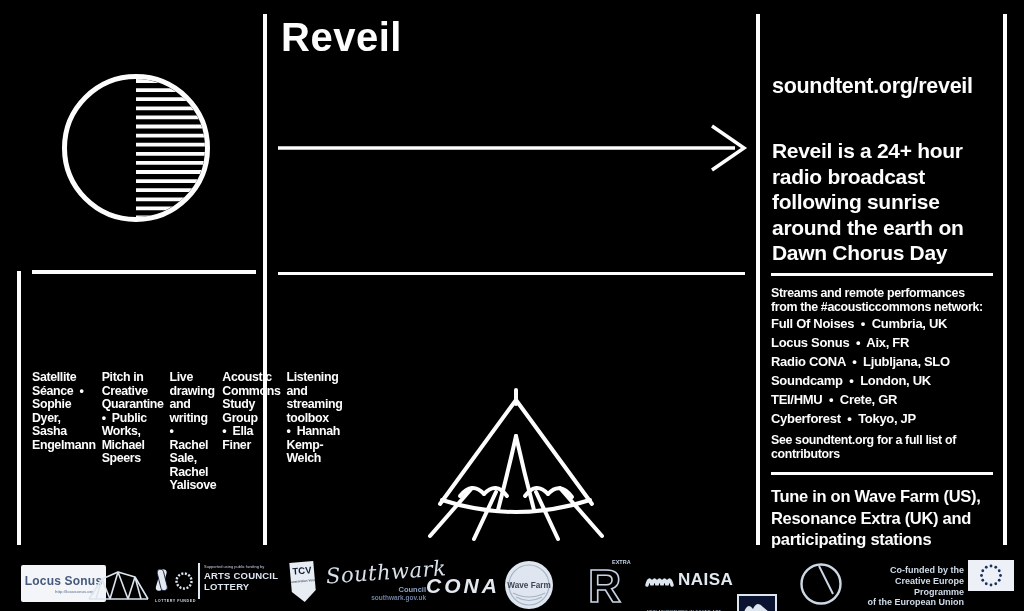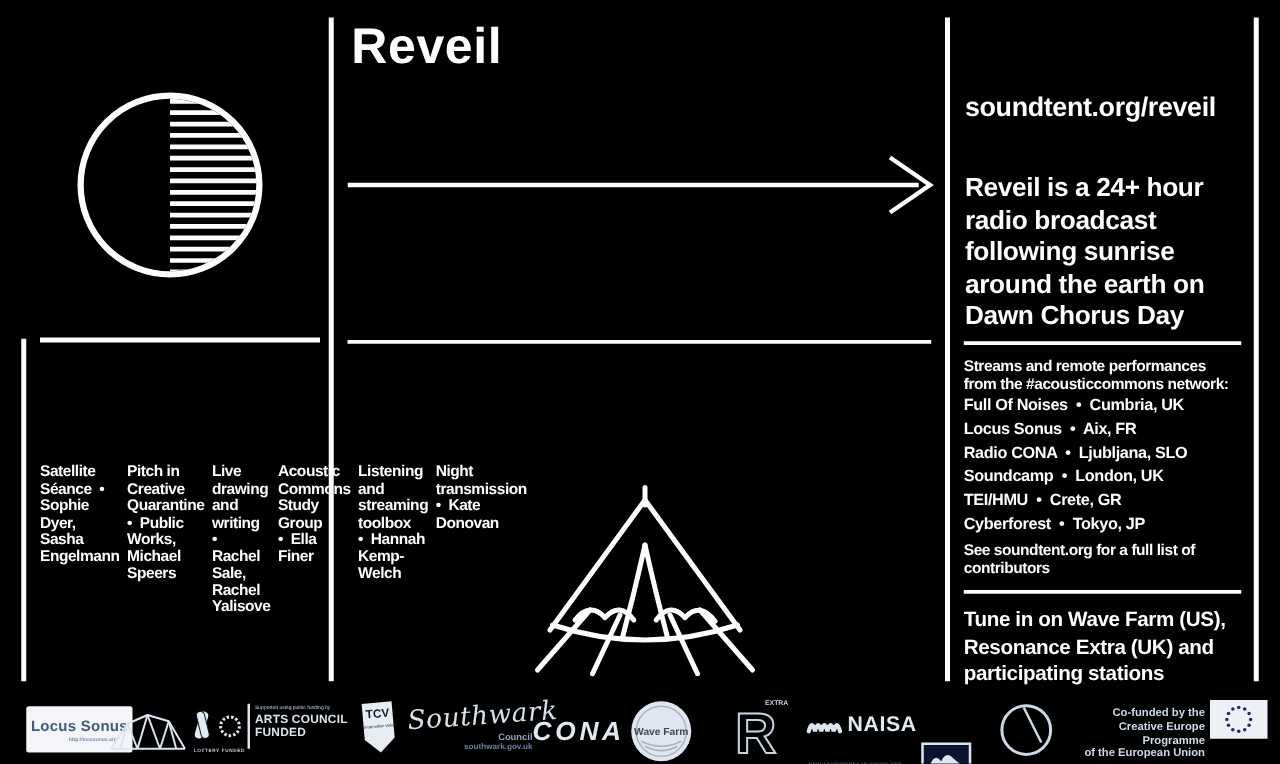--- a/index.html
+++ b/index.html
@@ -87,21 +87,20 @@
     <div class="txt small pre">Satellite Séance  •  Sophie Dyer, Sasha
 Engelmann</div>
     <div class="txt small pre">Pitch in Creative Quarantine
 •  Public Works, Michael Speers</div>
     <div class="txt small pre">Live drawing and writing  •  Rachel
 Sale, Rachel Yalisove</div>
     <div class="txt small pre">Acoustic Commons Study Group
 •  Ella Finer</div>
     <div class="txt small pre">Listening and streaming toolbox
 •  Hannah Kemp-Welch</div>
-    <div class="txt small pre">Night transmission  •  Kate Donovan</div>
   </div>
 
   <svg class="abs" style="left:410px;top:384px;" width="212" height="158" viewBox="0 0 212 158" fill="none" stroke="#fdfdfd" stroke-width="4" stroke-linecap="round">
     <path d="M106,6 L106,20"></path>
     <path d="M106,16 L30,120"></path>
     <path d="M106,16 L182,120"></path>
     <path d="M106,52 Q98,88 88,126"></path>
     <path d="M106,52 Q114,88 124,126"></path>
     <path d="M32,116 Q106,140 180,116"></path>
     <path d="M50,112 Q62,97 74,110"></path>
@@ -158,21 +157,21 @@
       <rect x="5" y="1" width="6.5" height="22" rx="3.2" fill="#e2e9f1" transform="rotate(16 8 12)"></rect>
       <rect x="6" y="1" width="6.5" height="22" rx="3.2" fill="#e2e9f1" transform="rotate(-14 9 12)" stroke="#0a1430" stroke-width="0.8"></rect>
     </svg>
     <svg width="20" height="20" viewBox="0 0 20 20">
       <circle cx="10" cy="10" r="7.5" fill="none" stroke="#dde5ef" stroke-width="2.4" stroke-dasharray="2 1.6"></circle>
     </svg>
     <div style="width:2px;height:36px;background:#dde5ef;"></div>
     <div style="position:relative;height:34px;width:78px;">
       <div class="tinywrap ac-support" style="left:0;top:0;">Supported using public funding by</div>
       <div class="ac-text" style="position:absolute;left:0;top:7px;">ARTS COUNCIL</div>
-      <div class="ac-text" style="position:absolute;left:0;top:18px;">FUNDED</div>
+      <div class="ac-text" style="position:absolute;left:0;top:18px;">LOTTERY</div>
     </div>
   </div>
   <div class="tinywrap abs" style="left:155px;top:598px;font-size:7.5px;color:#c7d2e0;font-weight:bold;letter-spacing:1px;">LOTTERY FUNDED</div>
 
   <div class="abs" style="left:289px;top:560px;width:28px;height:44px;">
     <svg width="28" height="44" viewBox="0 0 28 44" style="transform:rotate(-5deg);">
       <path d="M2,2 H26 V31 L14,42 L2,31 Z" fill="#e8edf4"></path>
       <text x="14" y="14" text-anchor="middle" font-size="9.5" font-weight="bold" fill="#101b33" font-family="Liberation Sans, sans-serif">TCV</text>
       <text x="14" y="22" text-anchor="middle" font-size="3.2" fill="#101b33" font-family="Liberation Sans, sans-serif">The Conservation Volunteers</text>
     </svg>

